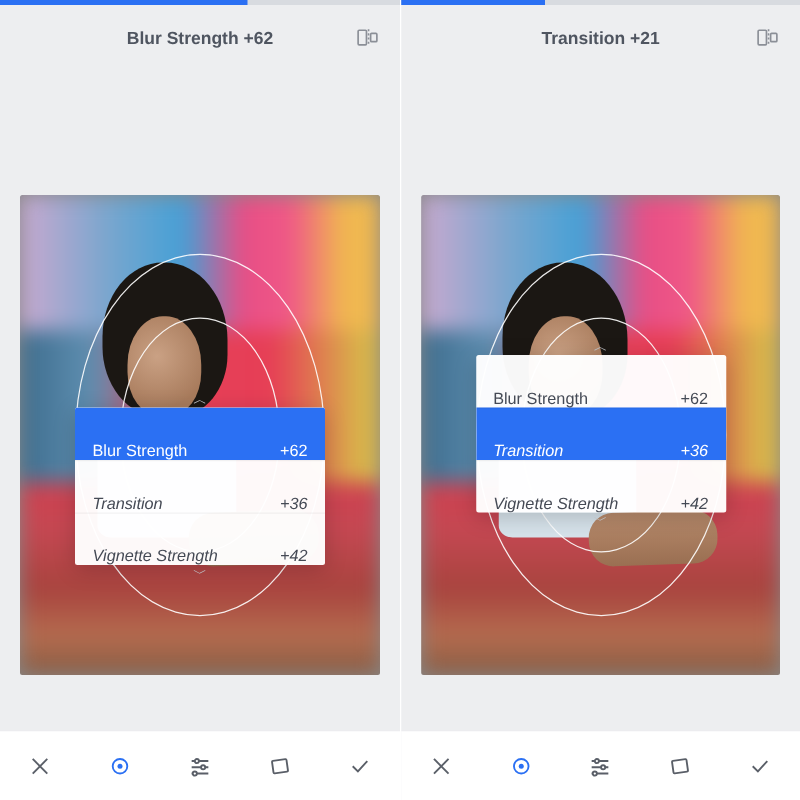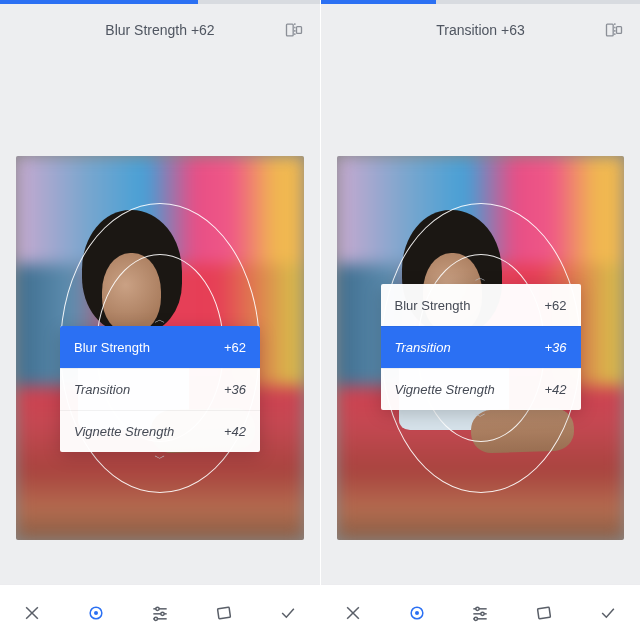--- a/index.html
+++ b/index.html
@@ -3,41 +3,41 @@
 <meta charset="utf-8">
 <style>
   * { box-sizing: border-box; margin: 0; padding: 0; }
   html, body { width: 640px; height: 640px; font-family: -apple-system, Helvetica, Arial, sans-serif; background: #fff; }
   .wrap { display: flex; width: 640px; height: 640px; }
   .panel { width: 320px; height: 640px; background: #edeef0; position: relative; display: flex; flex-direction: column; }
   .panel + .panel { border-left: 1px solid #fff; }
   .progress-track { height: 4px; background: #d8dbe0; position: relative; }
   .progress-fill { height: 100%; background: #2b70f3; position: absolute; left: 0; top: 0; }
   .title-row { height: 52px; display: flex; align-items: center; justify-content: center; position: relative; }
-  .title { font-size: 14px; color: #4f5560; font-weight: 400; }
+  .title { font-size: 14px; color: #4f5560; font-weight: 700; }
   .orient-icon { position: absolute; right: 16px; top: 50%; transform: translateY(-50%); color: #8b8f97; }
   .canvas-area { flex: 1; display: flex; align-items: center; justify-content: center; padding: 0 16px; }
   .canvas { width: 288px; height: 384px; position: relative; overflow: hidden; border-radius: 2px; background: #888; }
   
   .photo-bg { position: absolute; inset: 0; filter: blur(8px); }
   .photo-bg .row1 { position:absolute; left:0; right:0; top:0; height:28%; background: linear-gradient(90deg,#c9a9d0 0%, #78a6ce 25%, #45a0d6 45%, #e84e85 62%, #ef5887 75%, #f0b850 90%); }
   .photo-bg .row2 { position:absolute; left:0; right:0; top:28%; height:32%; background: linear-gradient(90deg,#3d6c8d 0%, #5f8fb1 20%, #e74058 40%, #e63e56 70%, #d8b64a 95%); }
   .photo-bg .row3 { position:absolute; left:0; right:0; top:60%; height:40%; background: linear-gradient(180deg,#cf4050 0%, #c44852 25%, #a8433e 55%, #b46c4f 80%, #865b43 100%); }
   .subject { position:absolute; left:18%; top:14%; width:60%; height:70%; filter: blur(0.4px);}
   .hair { position:absolute; left:8%; top:0; width:58%; height:46%; background:#1b1713; border-radius:48% 50% 40% 45%; }
   .face { position:absolute; left:20%; top:16%; width:34%; height:30%; background: radial-gradient(circle at 40% 40%, #caa184 0%, #a87b5c 70%); border-radius:48% 48% 44% 44%; }
   .shirt { position:absolute; left:6%; top:46%; width:64%; height:36%; background: #d6e2ea; border-radius: 30% 30% 10% 10%; }
   .arm { position:absolute; left:48%; top:74%; width:60%; height:16%; background: linear-gradient(180deg,#b98c6d,#9a6f52); border-radius: 20px; transform: rotate(-2deg);}
   .ellipse { position:absolute; left:50%; top:50%; width:200px; height:290px; border:1px solid rgba(255,255,255,.9); border-radius:50%; transform: translate(-50%,-50%); }
   .ellipse.inner { width:128px; height:188px; }
   .menu { position: relative; width: 200px; background: rgba(255,255,255,.97); border-radius: 2px; box-shadow: 0 4px 18px rgba(0,0,0,.18); overflow: hidden; margin: 0 auto; }
   .chev { position:absolute; left:50%; transform:translateX(-50%); color:#bfc3c9; font-size:11px; }
   .chev.up { top:-14px; }
   .chev.down { bottom:-14px; }
-  .item { display:flex; align-items:center; justify-content:space-between; height:42px; padding:0 14px; font-size:13px; color:#454a55; }
+  .item { display:flex; align-items:flex-end; justify-content:space-between; height:42px; padding:0 14px; font-size:13px; color:#454a55; }
   .item + .item { border-top: 1px solid rgba(0,0,0,.05); font-style: italic; }
   .item.active { background:#2b70f3; color:#fff; }
   .item .val { font-variant-numeric: tabular-nums; }
   .menu-holder { position:absolute; left:50%; transform:translateX(-50%); }
   .bottom-bar { position:absolute; bottom:0; left:0; right:0; height:56px; background:#fff; display:flex; align-items:center; justify-content:space-around; border-top:1px solid #ececef; }
   .bottom-bar .btn { width:40px; height:40px; display:flex; align-items:center; justify-content:center; color:#5a5f68; }
   .bottom-bar .btn.accent { color:#2b70f3; }
   svg { display:block; }
 </style>
 </head>
@@ -128,21 +128,21 @@
           </svg>
         </div>
     </div>
   </div>
 
   <div class="panel">
     <div class="progress-track">
       <div class="progress-fill" style="width:36%"></div>
     </div>
     <div class="title-row">
-      <div class="title">Transition +63</div>
+      <div class="title">Transition +21</div>
       <span class="orient-icon">
         <svg width="20" height="20" viewBox="0 0 24 24" fill="none" stroke="currentColor" stroke-width="1.6">
           <rect x="3" y="5" width="8" height="14" rx="1"></rect>
             <line x1="13" y1="4" x2="13" y2="20" stroke-dasharray="2 2"></line>
             <rect x="15" y="8" width="6" height="8" rx="1"></rect>
         </svg>
       </span>
     </div>
     <div class="canvas-area">
       <div class="canvas">

